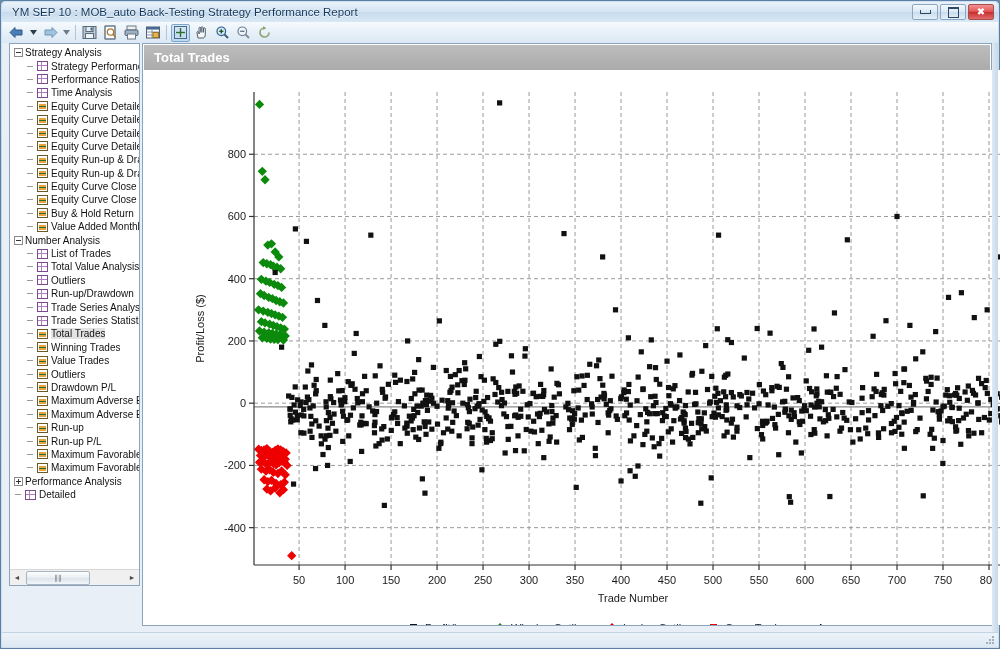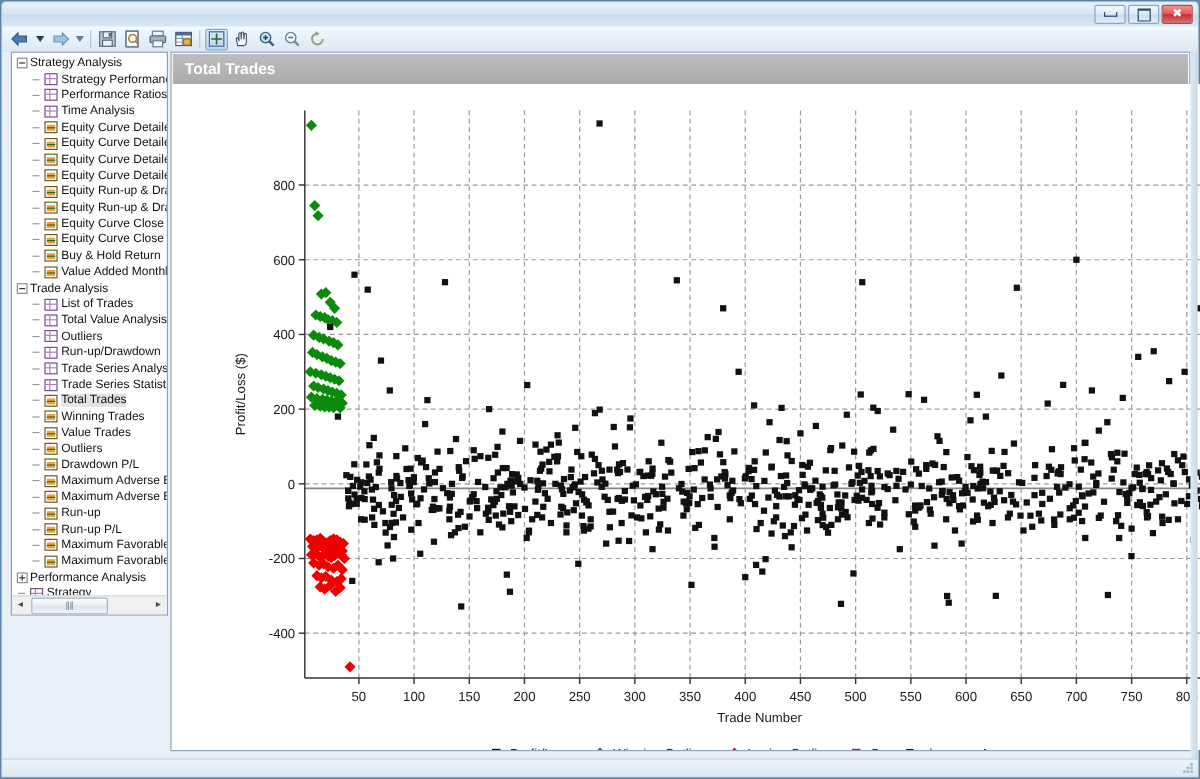--- a/index.html
+++ b/index.html
@@ -55,21 +55,21 @@
     border:1px solid #7fa6cc;background:linear-gradient(to bottom,#d6e8f7,#bcd8ef);
   }
   .tb-sep{width:1px;height:15px;background:#b4c6d6;margin:0 3px;}
 
   
   .content{
     position:absolute;left:1px;top:42px;width:996px;height:590px;
     background:#e8eff6;
   }
   .tree-panel{
-    position:absolute;left:7px;top:0px;width:131px;height:470px;
+    position:absolute;left:7px;top:0px;width:131px;height:543px;
     background:#ffffff;border:1px solid #8ba4bb;box-sizing:border-box;
     overflow:hidden;
   }
   .tree-scroll{position:absolute;left:0;top:0;width:129px;height:565px;overflow:hidden;}
   .tree{padding:2px 0 0 2px;}
   .tnode{
     display:flex;align-items:center;height:13.4px;white-space:nowrap;
     font-size:10px;color:#111;font-family:"Liberation Sans",sans-serif;
   }
   .tnode.lvl0{padding-left:2px;}
@@ -136,20 +136,21 @@
   }
   .grip{position:absolute;right:3px;bottom:2px;width:10px;height:10px;}
   .grip i{position:absolute;width:2px;height:2px;background:#9fb0c0;}
 </style>
 </head>
 <body>
 
 <div class="window">
 
   <div class="titlebar">
+    <div class="title-text">YM  SEP 10 : MOB_auto Back-Testing Strategy Performance Report</div>
     <div class="wbtns">
       <div class="wbtn">
           <span class="glyph g-min"></span>
         </div>
       <div class="wbtn">
           <span class="glyph g-max"></span>
         </div>
       <div class="wbtn close">
           <span class="g-close">✖</span>
         </div>
@@ -321,21 +322,21 @@
               <span class="ic ic-chart"></span>
               <span class="tlabel">Buy &amp; Hold Return</span>
             </div>
             <div class="tnode lvl1">
               <span class="dash"></span>
               <span class="ic ic-chart"></span>
               <span class="tlabel">Value Added Monthly Index</span>
             </div>
             <div class="tnode lvl0">
               <span class="expander"></span>
-              <span class="tlabel">Trade Analysis</span>
+              <span class="tlabel">Number Analysis</span>
             </div>
             <div class="tnode lvl1">
               <span class="dash"></span>
               <span class="ic ic-grid"></span>
               <span class="tlabel">List of Trades</span>
             </div>
             <div class="tnode lvl1">
               <span class="dash"></span>
               <span class="ic ic-grid"></span>
               <span class="tlabel">Total Value Analysis</span>
@@ -415,21 +416,21 @@
               <span class="ic ic-chart"></span>
               <span class="tlabel">Maximum Favorable Excursion</span>
             </div>
             <div class="tnode lvl0">
               <span class="expander plus"></span>
               <span class="tlabel">Performance Analysis</span>
             </div>
             <div class="tnode lvl0">
               <span class="dash"></span>
               <span class="ic ic-grid"></span>
-              <span class="tlabel">Strategy</span>
+              <span class="tlabel">Detailed</span>
             </div>
           </div>
       </div>
       <div class="hscroll">
         <div class="hs-btn">◄</div>
         <div class="hs-track">
           <div class="hs-thumb">
             <span class="hs-grip">‖‖</span>
           </div>
         </div>

